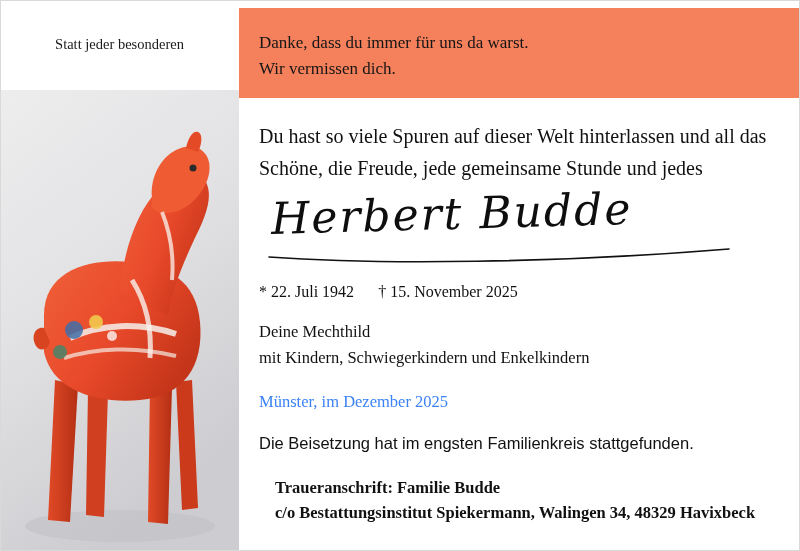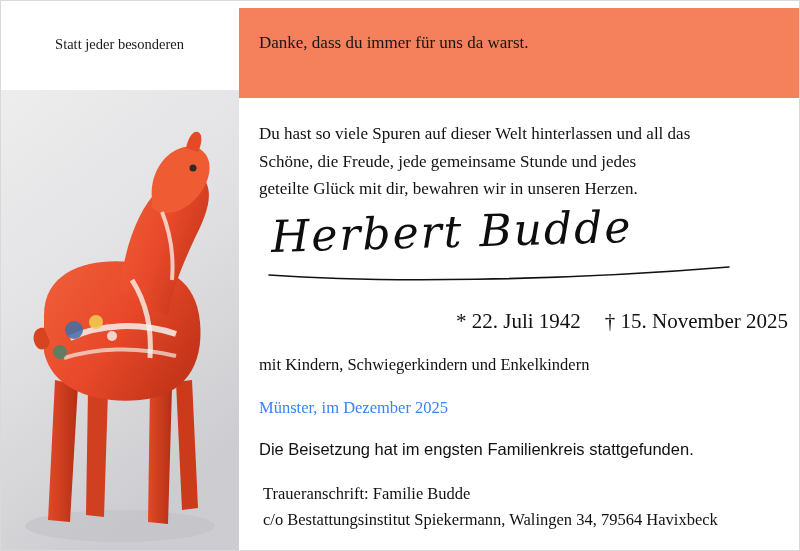--- a/index.html
+++ b/index.html
@@ -91,21 +91,21 @@
     position: absolute;
     left: 0;
     top: 90px;
     width: 561px;
     height: 461px;
     padding: 22px 12px 0 20px;
     box-sizing: border-box;
   }
   .intro {
     font-family: "Liberation Serif", serif;
-    font-size: 17px;
+    font-size: 20px;
     line-height: 1.62;
     color: #111111;
     margin: 0 0 4px 0;
   }
   .signature {
     height: 82px;
     position: relative;
     margin: 6px 0 2px 0;
   }
   .signature svg {
@@ -121,24 +121,23 @@
     font-style: italic;
     font-size: 44px;
     letter-spacing: 2px;
     color: #0e0e0e;
     white-space: nowrap;
     transform: rotate(-1.6deg);
     transform-origin: left center;
   }
   .dates {
     font-family: "Liberation Serif", serif;
-    font-size: 21px;
-    color: #111111;
-    margin: 18px 0 18px 0;
-    text-align: right;
+    font-size: 16px;
+    color: #111111;
+    margin: 10px 0 18px 0;
   }
   .dates .gap {
     display: inline-block;
     width: 24px;
   }
   .family {
     font-family: "Liberation Serif", serif;
     font-size: 16.5px;
     line-height: 1.6;
     color: #111111;
@@ -154,21 +153,22 @@
     font-family: Liberation Sans, sans-serif;
     font-size: 16.5px;
     color: #111111;
     margin: 0 0 22px 0;
   }
   .contact {
     font-family: "Liberation Serif", serif;
     font-size: 16.5px;
     line-height: 1.55;
     color: #111111;
-    margin: 4px;
+    margin: 16px;
+    font-weight: bold;
   }
   .border-frame {
     position: absolute;
     inset: 0;
     border: 1px solid #d9d9d9;
     pointer-events: none;
   }
 </style>
 </head>
 <body>
@@ -229,51 +229,52 @@
         <path d="M44 238 C36 236 30 246 36 256 C40 262 48 260 50 252 Z" fill="#d8441f"></path>
       </svg>
     </div>
 
   </div>
 
   <div class="right-col">
 
     <div class="banner">
       <div class="banner-line">Danke, dass du immer für uns da warst.</div>
+      <div class="banner-line">Wir vermissen dich.</div>
     </div>
 
     <div class="body-area">
 
       <div class="intro">
         <div>Du hast so viele Spuren auf dieser Welt hinterlassen und all das</div>
         <div>Schöne, die Freude, jede gemeinsame Stunde und jedes</div>
-        <div>geteilte Glück mit dir, bewahren wir in unseren Herzen.</div>
       </div>
 
       <div class="signature">
         <div class="sig-text">Herbert Budde</div>
         <svg width="520" height="82" viewBox="0 0 520 82">
           <path d="M10 66 C120 74 300 72 470 58" stroke="#111111" stroke-width="1.6" fill="none" stroke-linecap="round"></path>
         </svg>
       </div>
 
       <div class="dates">
         <span>* 22. Juli 1942</span><span class="gap"></span><span>† 15. November 2025</span>
       </div>
 
       <div class="family">
+        <div>Deine Mechthild</div>
         <div>mit Kindern, Schwiegerkindern und Enkelkindern</div>
       </div>
 
       <div class="place">Münster, im Dezember 2025</div>
 
       <div class="burial">Die Beisetzung hat im engsten Familienkreis stattgefunden.</div>
 
       <div class="contact">
         <div>Traueranschrift: Familie Budde</div>
-        <div>c/o Bestattungsinstitut Spiekermann, Walingen 34, 79564 Havixbeck</div>
+        <div>c/o Bestattungsinstitut Spiekermann, Walingen 34, 48329 Havixbeck</div>
       </div>
 
     </div>
   </div>
 
   <div class="border-frame"></div>
 </div>
 
 </body></html>

